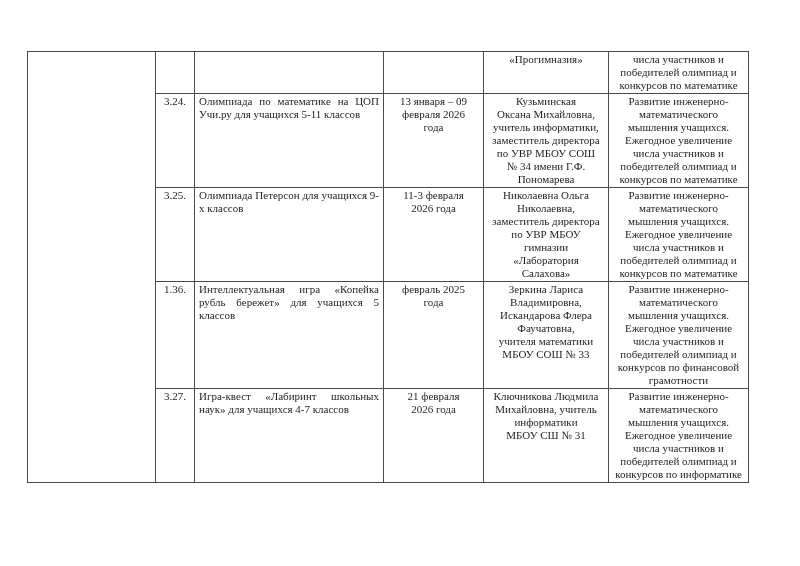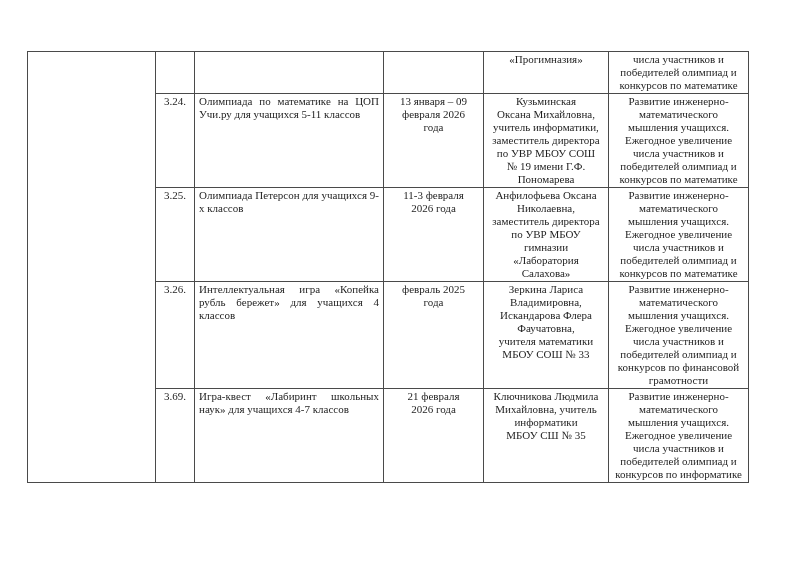--- a/index.html
+++ b/index.html
@@ -70,79 +70,79 @@
         <td class="cell-num">3.24.</td>
         <td class="cell-name">Олимпиада по математике на ЦОП Учи.ру для учащихся 5-11 классов</td>
         <td class="cell-dates">13 января – 09
 февраля 2026
 года</td>
         <td class="cell-person">Кузьминская
 Оксана Михайловна,
 учитель информатики,
 заместитель директора
 по УВР МБОУ СОШ
-№ 19 имени Г.Ф.
+№ 34 имени Г.Ф.
 Пономарева</td>
         <td class="cell-result">Развитие инженерно-
 математического
 мышления учащихся.
 Ежегодное увеличение
 числа участников и
 победителей олимпиад и
 конкурсов по математике</td>
       </tr>
       <tr class="r2">
         <td class="cell-num">3.25.</td>
         <td class="cell-name">Олимпиада Петерсон для учащихся 9-х классов</td>
         <td class="cell-dates">11-3 февраля
 2026 года</td>
-        <td class="cell-person">Анфилофьева Оксана
+        <td class="cell-person">Николаевна Ольга
 Николаевна,
 заместитель директора
 по УВР МБОУ
 гимназии
 «Лаборатория
 Салахова»</td>
         <td class="cell-result">Развитие инженерно-
 математического
 мышления учащихся.
 Ежегодное увеличение
 числа участников и
 победителей олимпиад и
 конкурсов по математике</td>
       </tr>
       <tr class="r3">
-        <td class="cell-num">3.26.</td>
-        <td class="cell-name">Интеллектуальная игра «Копейка рубль бережет» для учащихся 4 классов</td>
+        <td class="cell-num">1.36.</td>
+        <td class="cell-name">Интеллектуальная игра «Копейка рубль бережет» для учащихся 5 классов</td>
         <td class="cell-dates">февраль 2025
 года</td>
         <td class="cell-person">Зеркина Лариса
 Владимировна,
 Искандарова Флера
 Фаучатовна,
 учителя математики
 МБОУ СОШ № 33</td>
         <td class="cell-result">Развитие инженерно-
 математического
 мышления учащихся.
 Ежегодное увеличение
 числа участников и
 победителей олимпиад и
 конкурсов по финансовой
 грамотности</td>
       </tr>
       <tr class="r4">
-        <td class="cell-num">3.69.</td>
+        <td class="cell-num">3.27.</td>
         <td class="cell-name">Игра-квест «Лабиринт школьных наук» для учащихся 4-7 классов</td>
         <td class="cell-dates">21 февраля
 2026 года</td>
         <td class="cell-person">Ключникова Людмила
 Михайловна, учитель
 информатики
-МБОУ СШ № 35</td>
+МБОУ СШ № 31</td>
         <td class="cell-result">Развитие инженерно-
 математического
 мышления учащихся.
 Ежегодное увеличение
 числа участников и
 победителей олимпиад и
 конкурсов по информатике</td>
       </tr>
     </tbody>
   </table>

